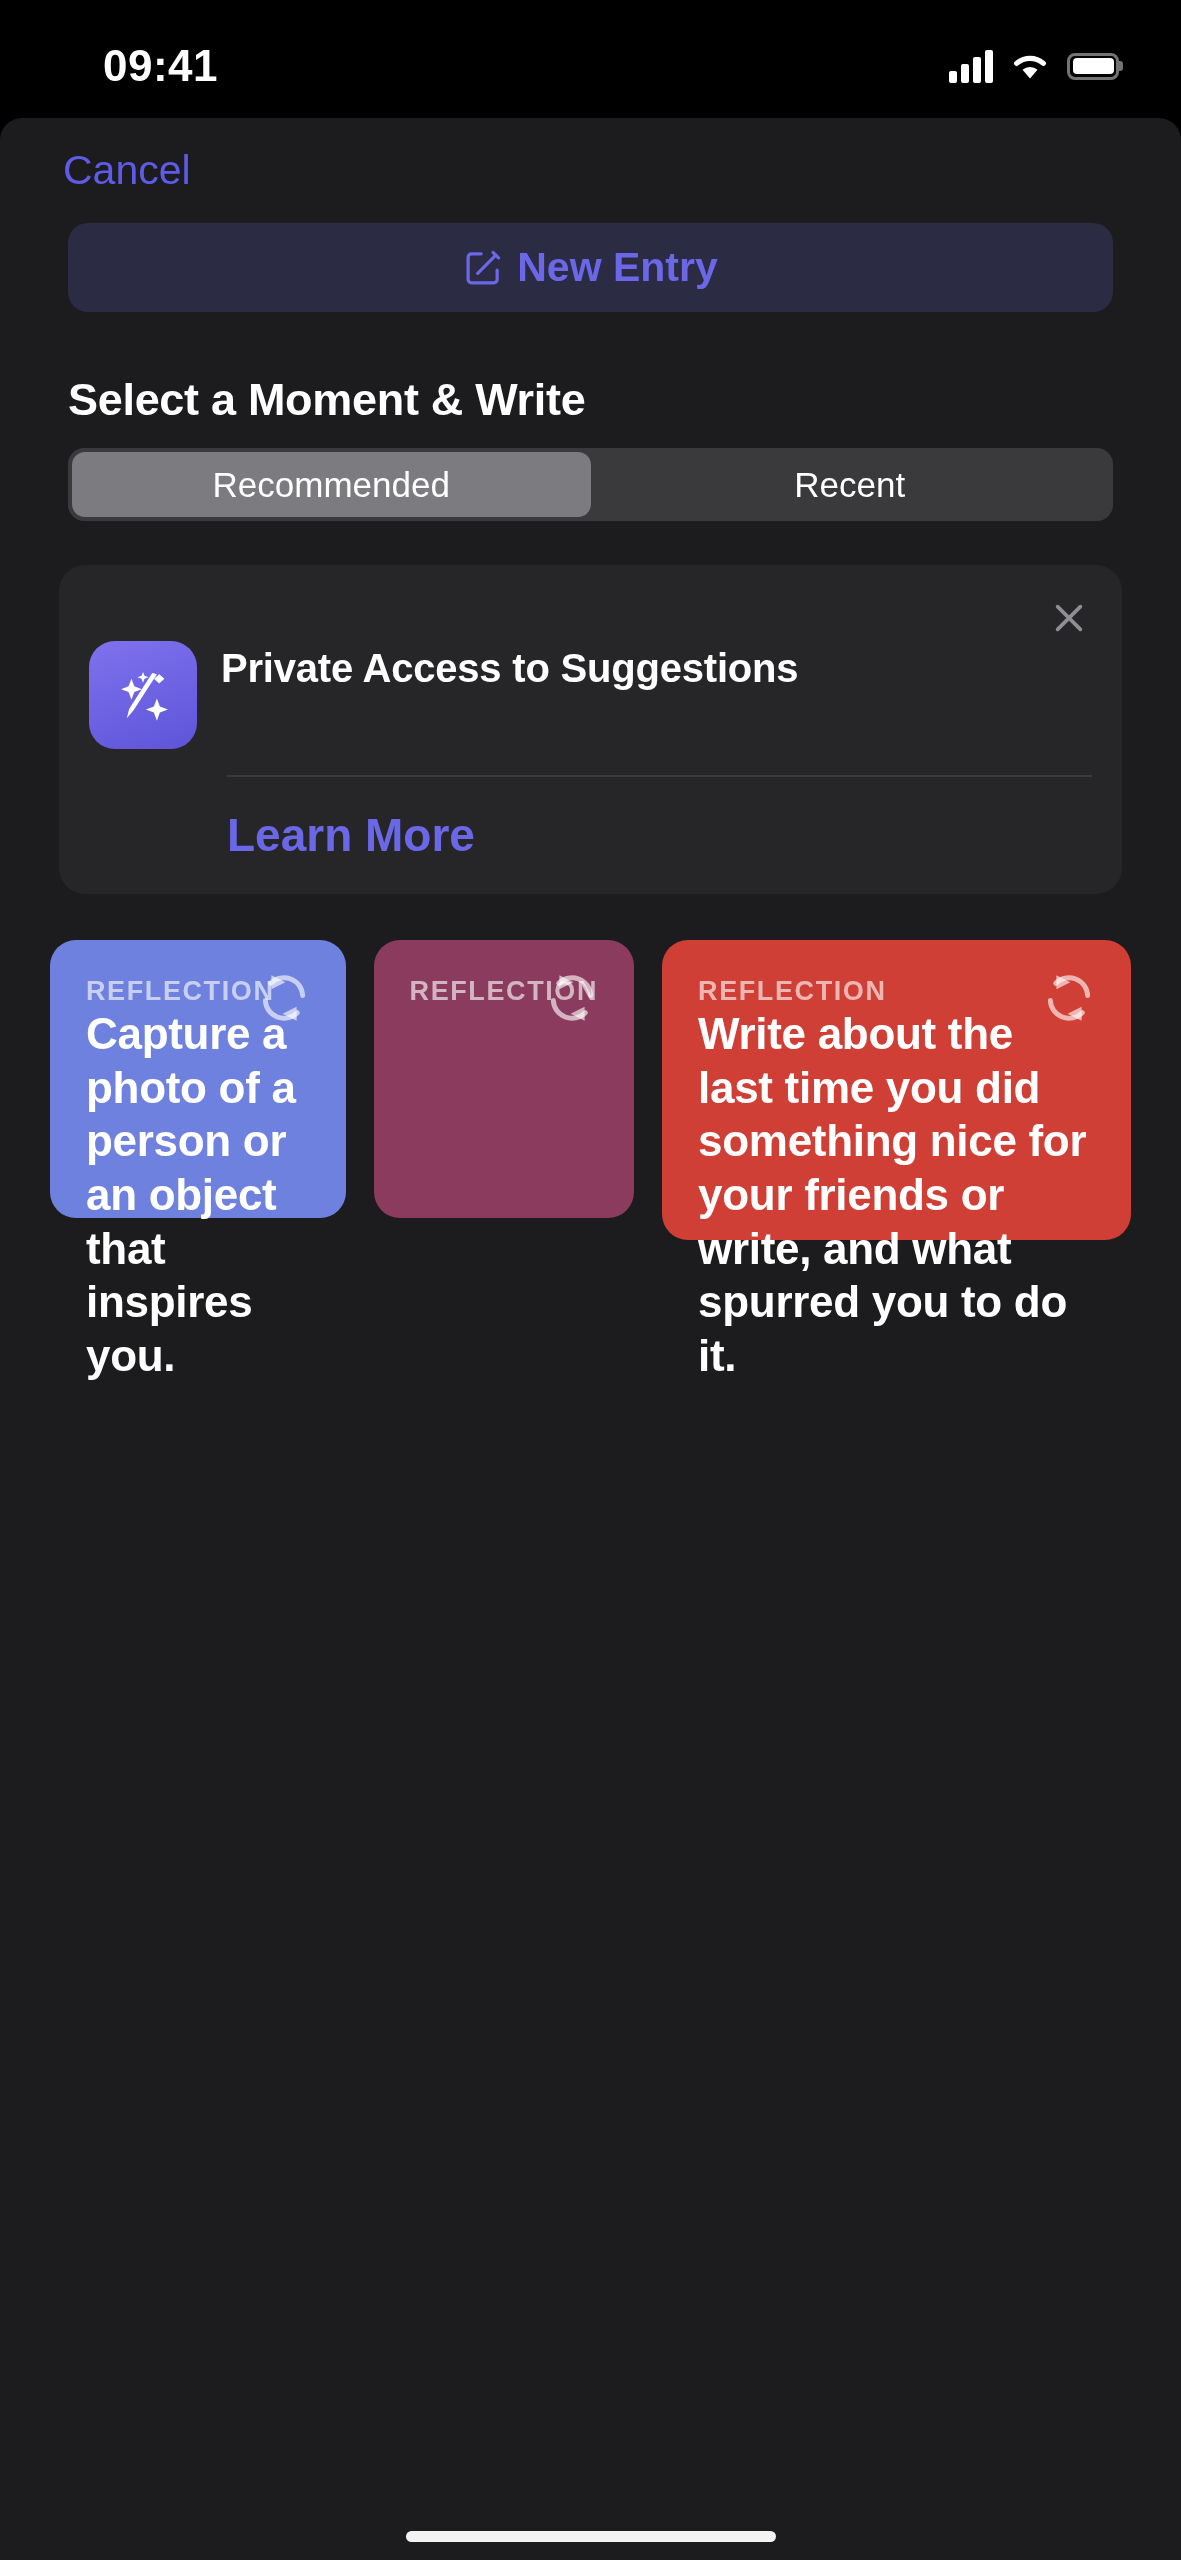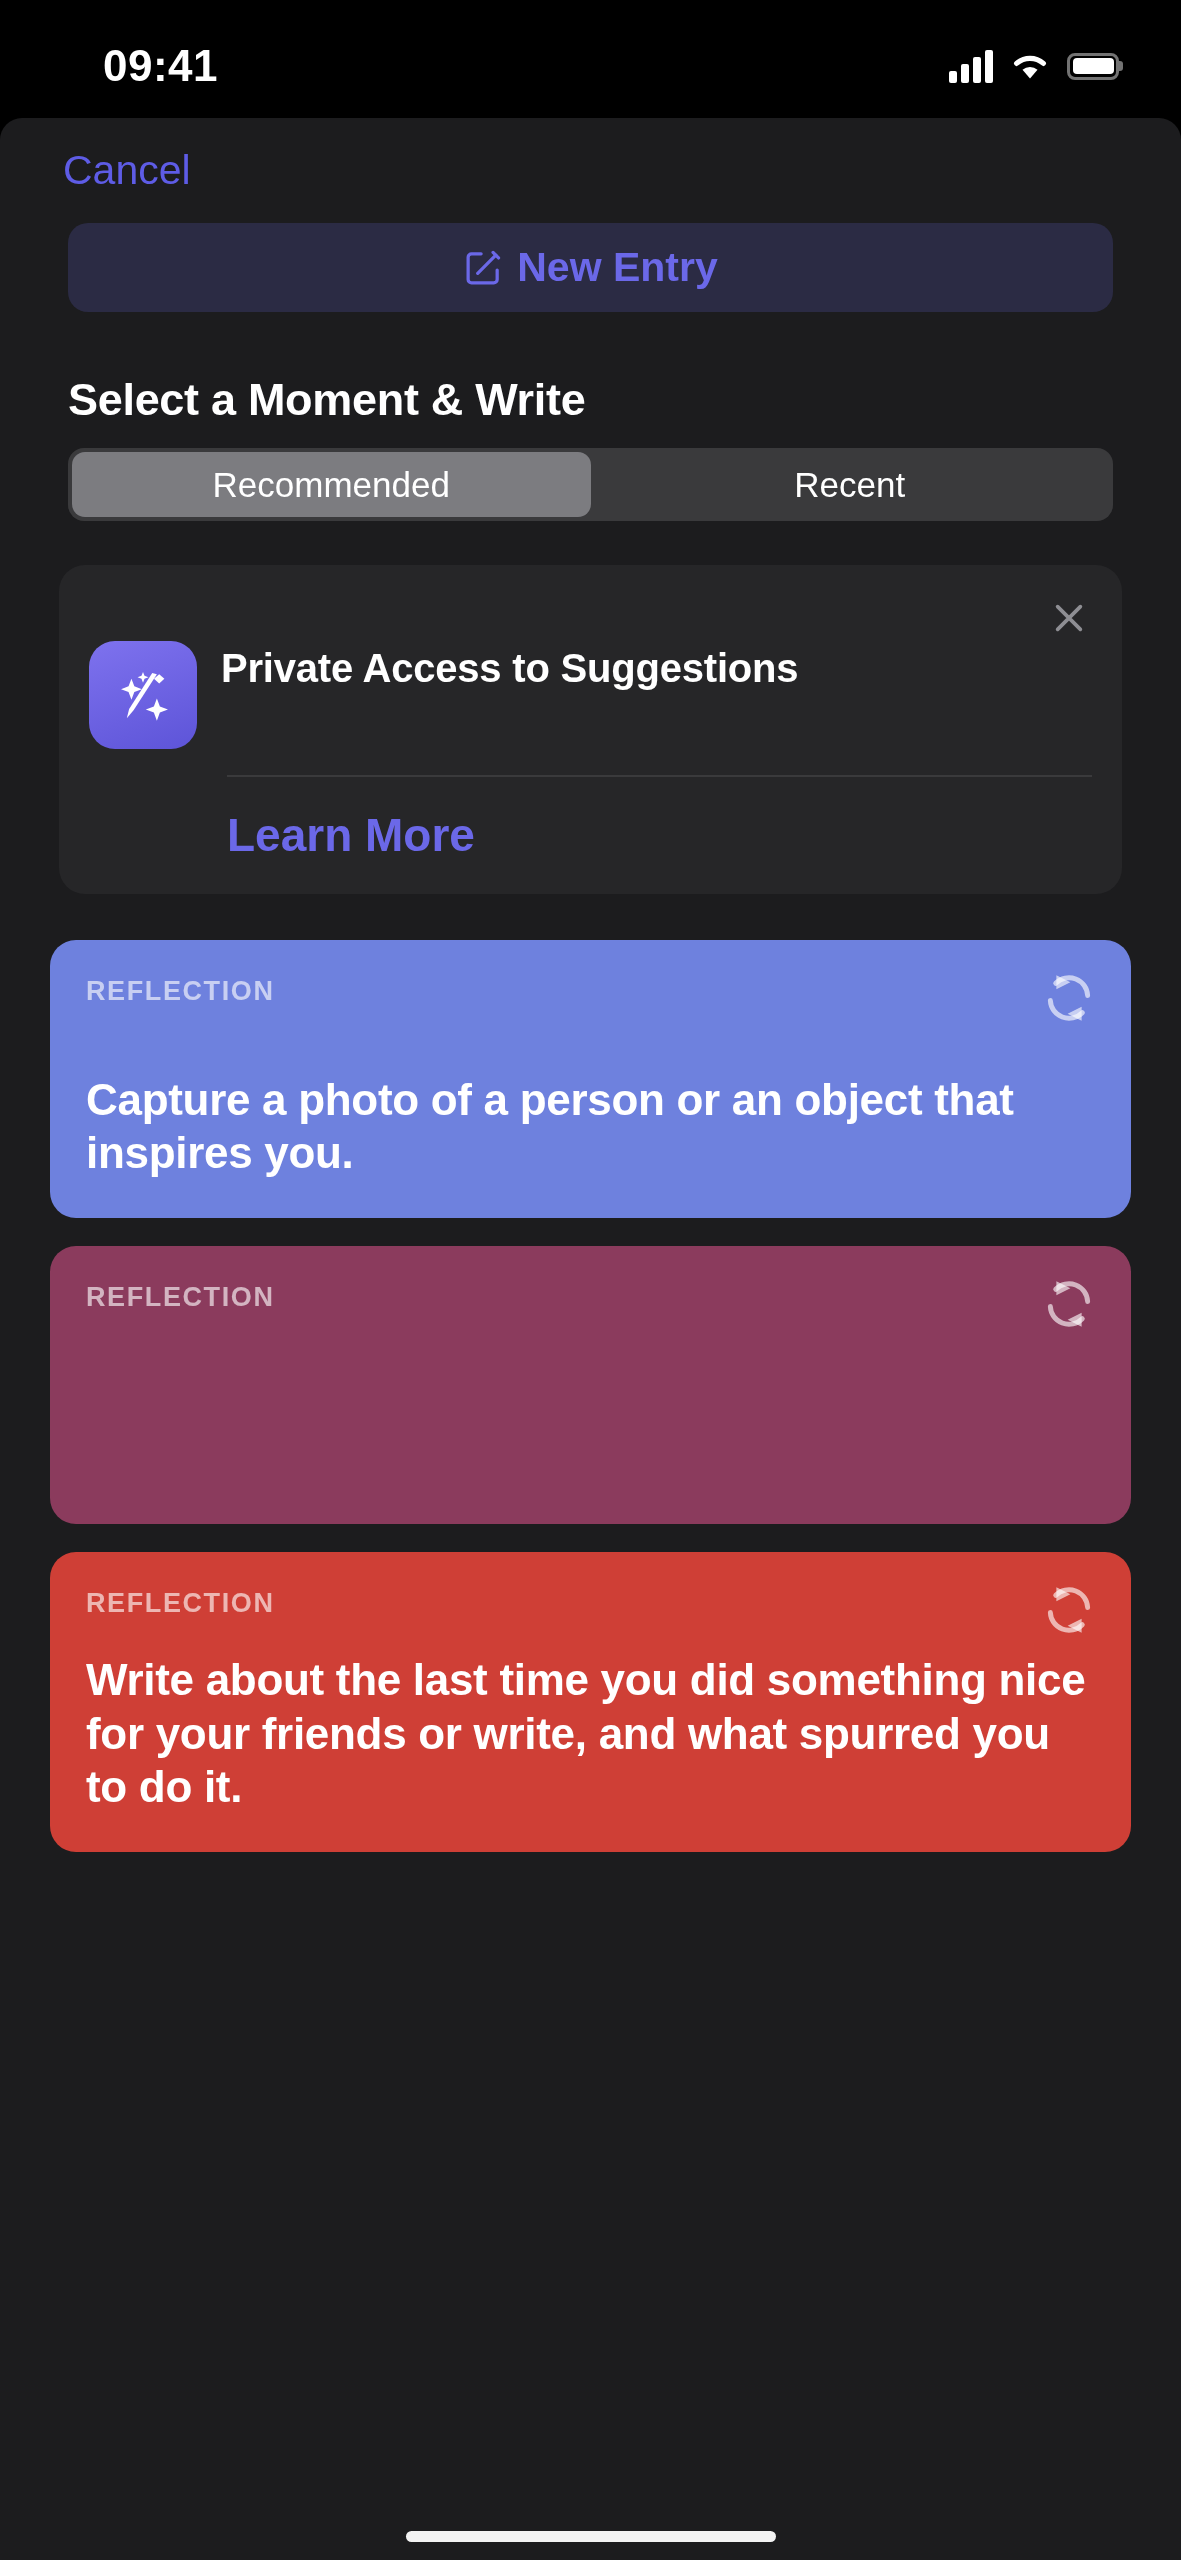--- a/index.html
+++ b/index.html
@@ -112,21 +112,21 @@
   }
   .pc-divider {
     height:2px; background:#3A3A3C; margin:26px 0 0 138px;
   }
   .pc-learn {
     color:#6B68E8; font-size:46px; font-weight:600;
     padding:31px 0 32px 138px; cursor:pointer;
   }
 
   
-  .cards { padding:46px 50px 0 50px; display:flex; flex-direction:column; gap:28px; }
+  .cards { padding:46px 50px 0 50px; display:flex; flex-direction:row; gap:28px; }
   .rcard {
     border-radius:26px; position:relative; padding:36px 36px 38px 36px;
     display:flex; flex-direction:column; cursor:pointer;
   }
   .rc-kicker {
     color:rgba(255,255,255,.62); font-size:27px; font-weight:700;
     letter-spacing:1.6px;
   }
   .rc-prompt {
     color:#fff; font-size:44px; font-weight:700; line-height:1.22;

